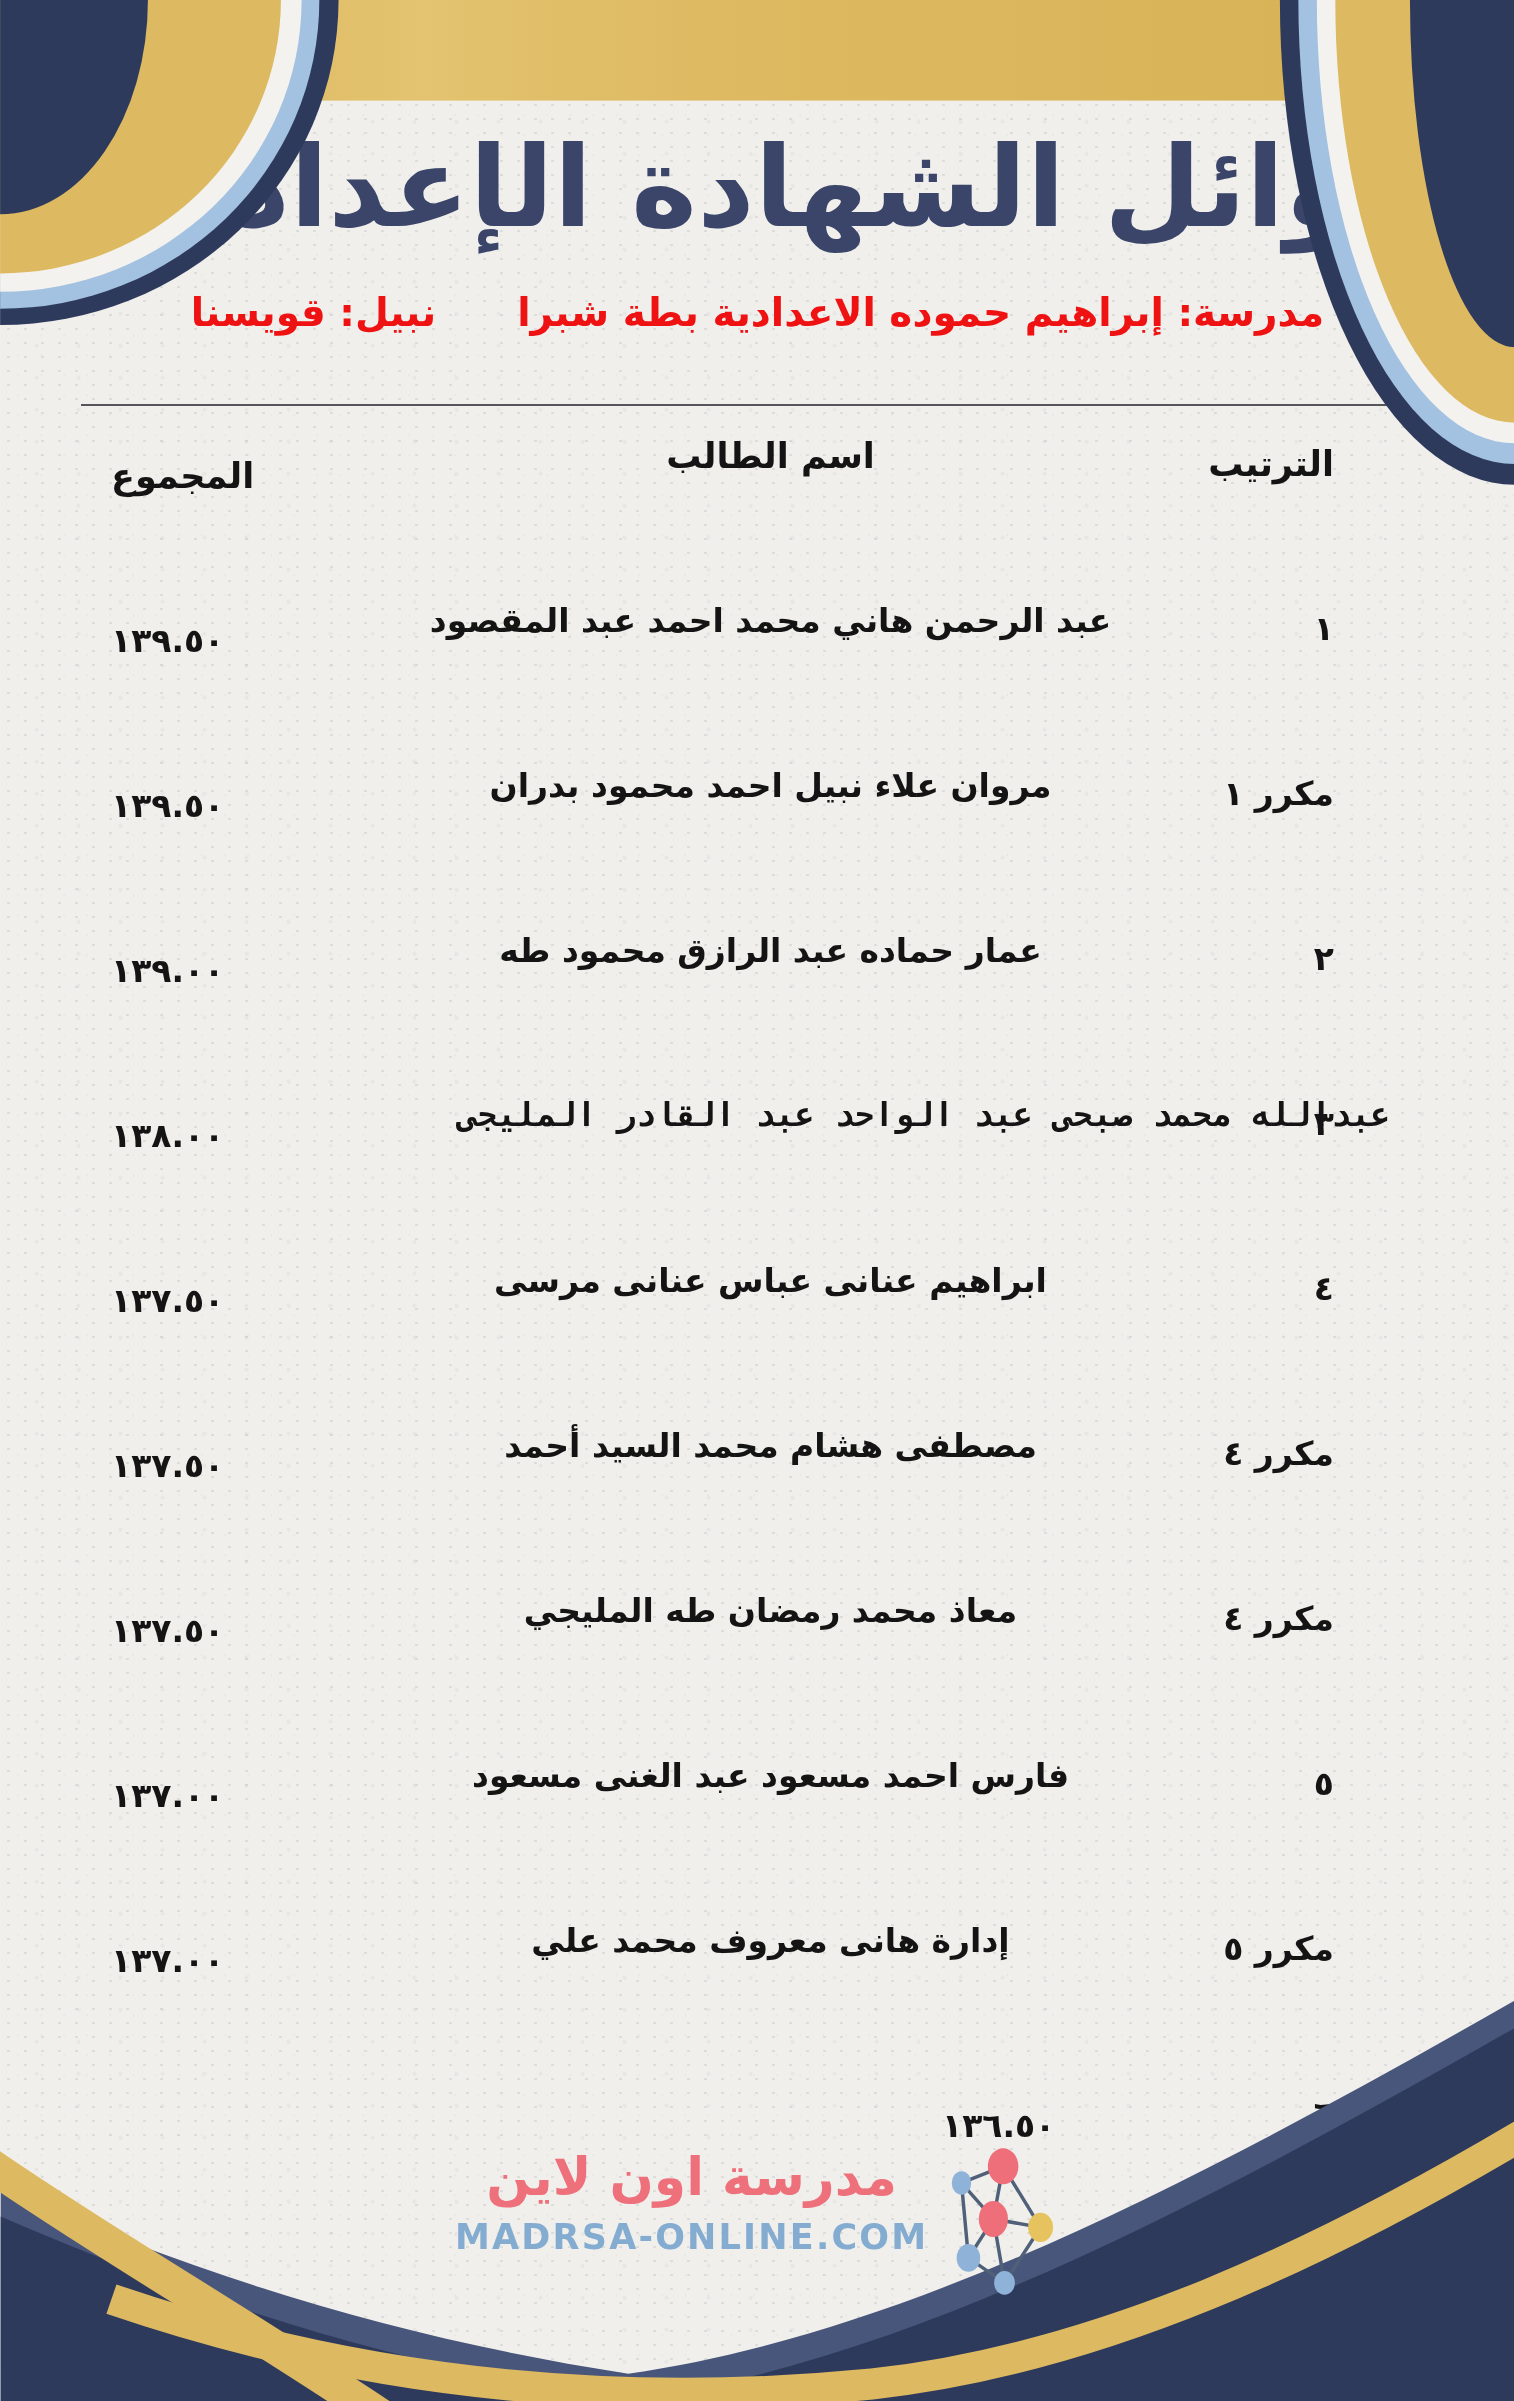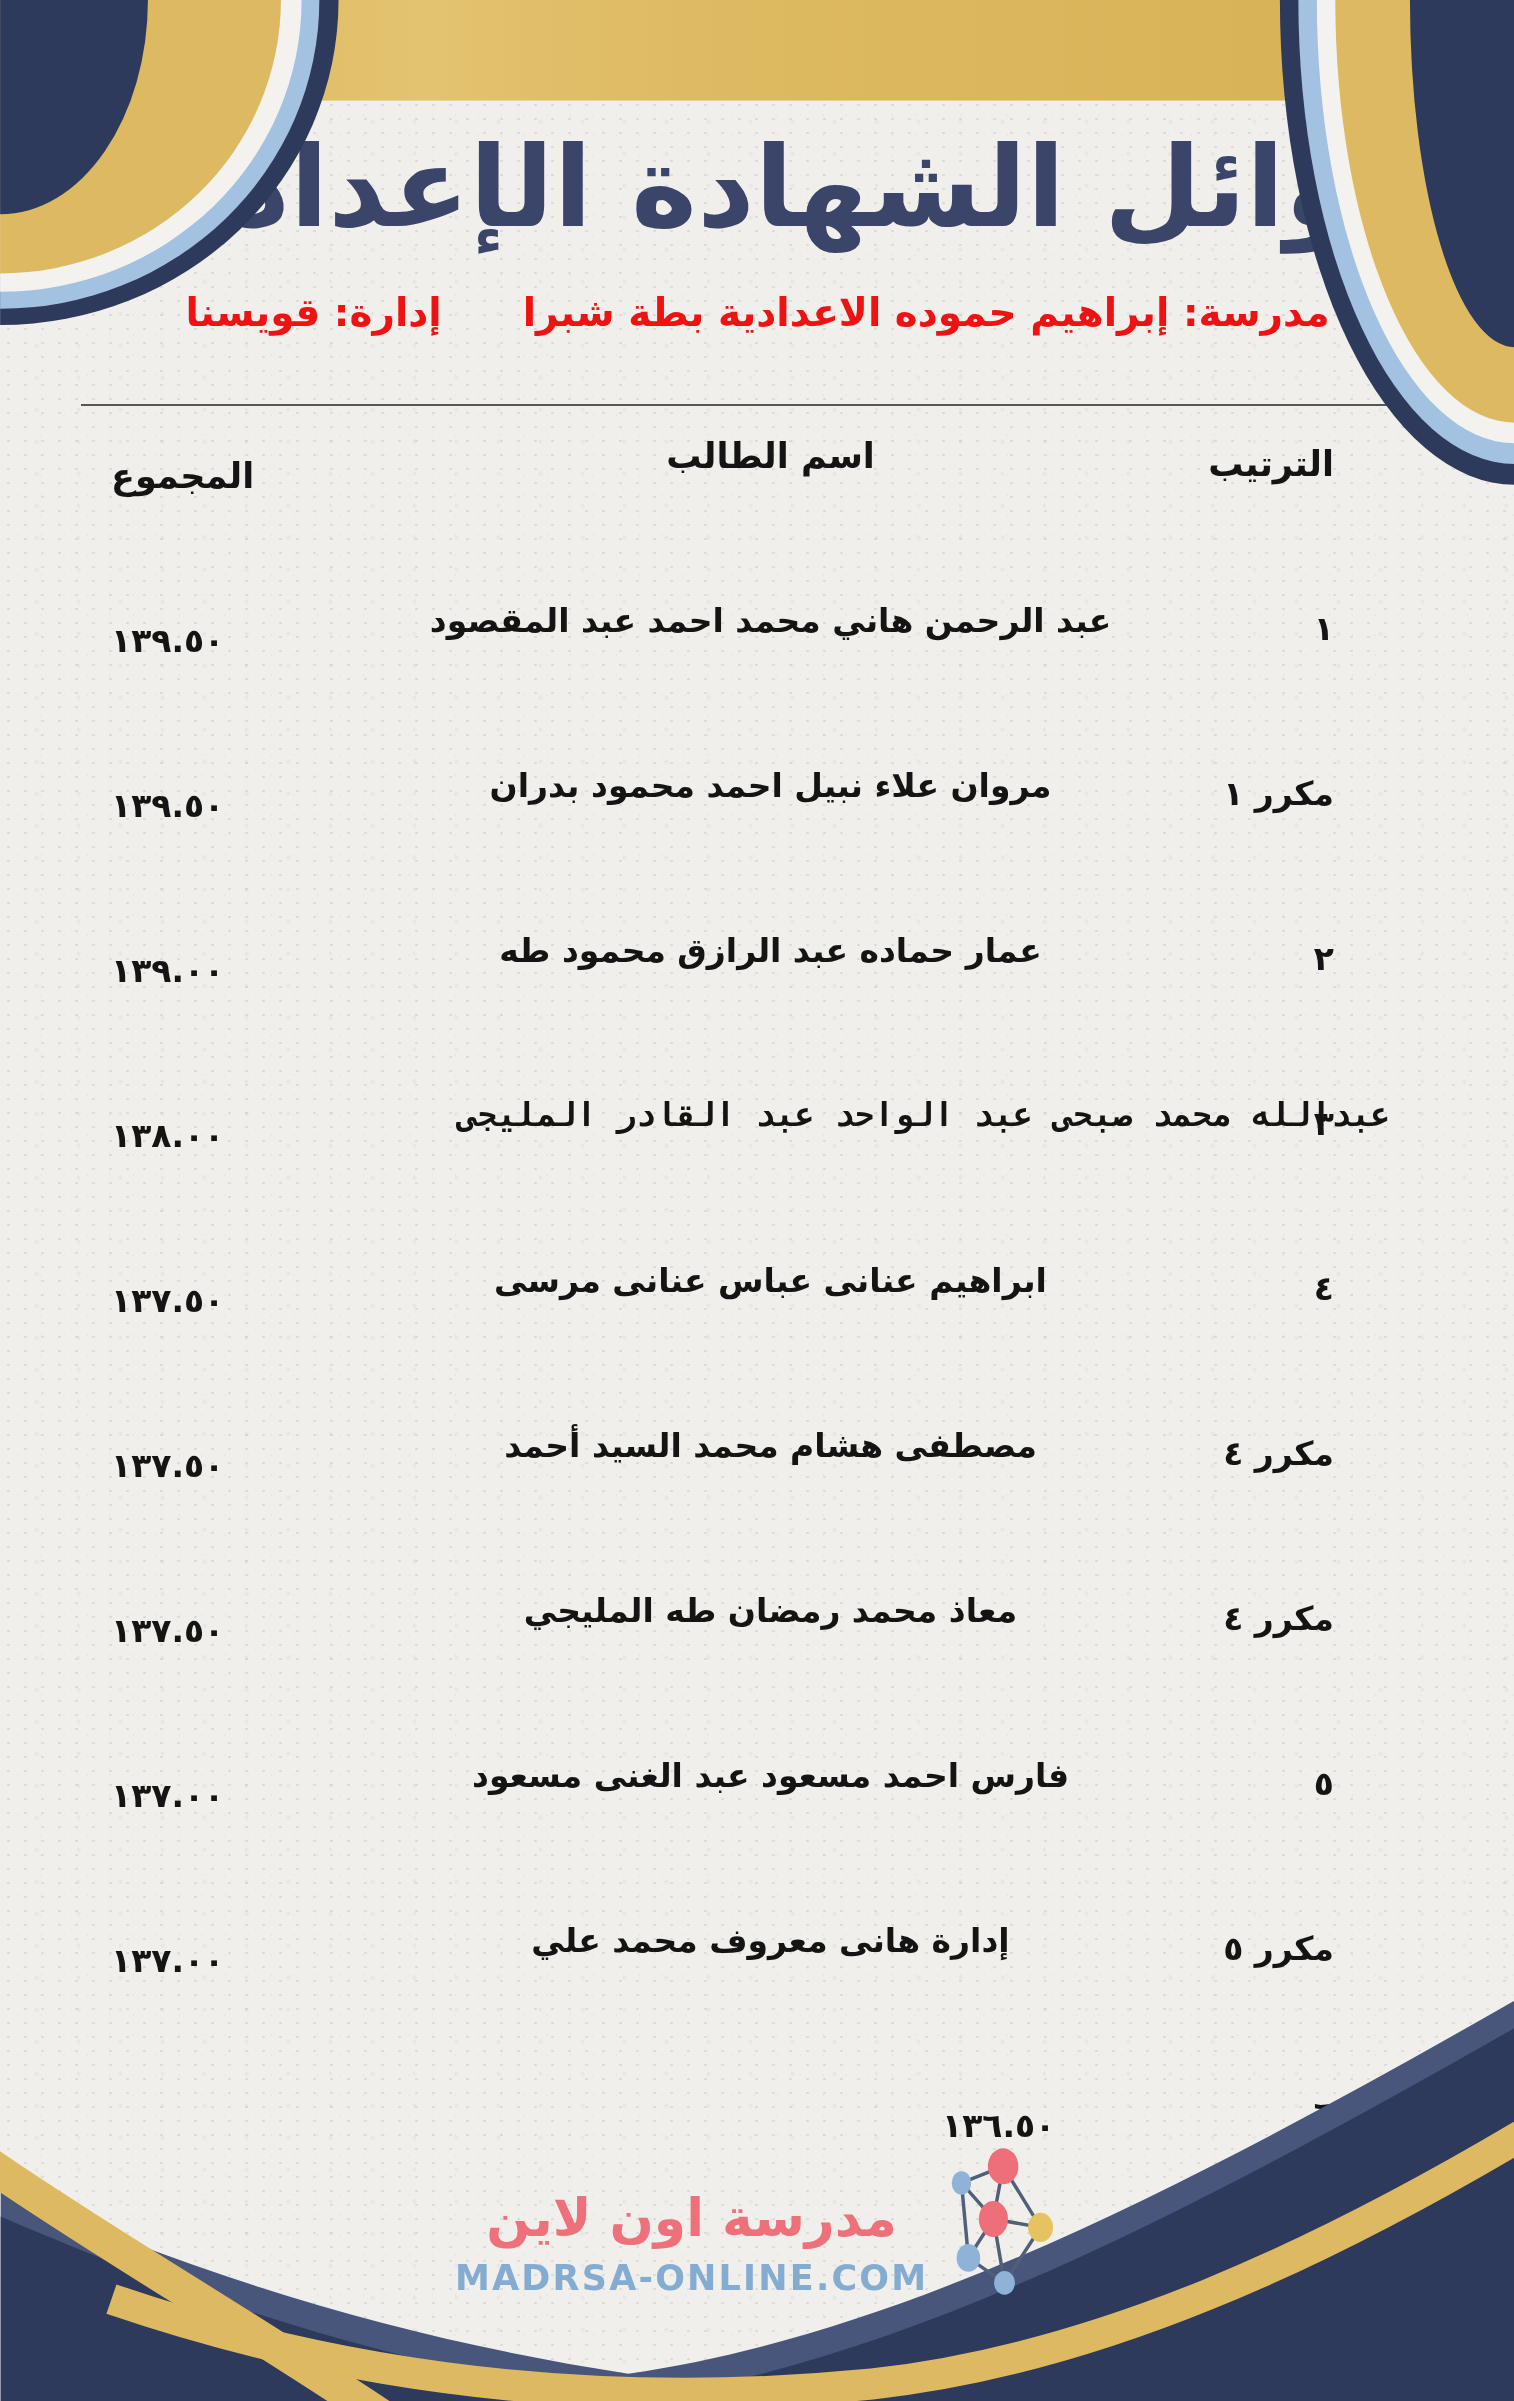--- a/index.html
+++ b/index.html
@@ -46,21 +46,21 @@
   .trow{height:165px;font-size:33px;font-weight:bold;}
   .c-rank{width:148px;text-align:right;white-space:nowrap;margin-top:16px;}
   .c-name{flex:1;text-align:center;white-space:nowrap;}
   .c-total{width:244px;text-align:left;white-space:nowrap;margin-top:40px;}
   .trow.overlap .c-name{transform:translateX(166px);font-family:Liberation Mono, monospace;}
   .trow.overlap .c-rank{position:relative;z-index:0;}
 
   
   .logo{
     position:absolute;top:2147px;left:0;right:0;z-index:5;
-    display:flex;justify-content:center;align-items:flex-end;gap:20.7px;
+    display:flex;justify-content:center;align-items:flex-start;gap:20.7px;
     direction:ltr;
   }
   .logo-texts{display:flex;flex-direction:column;align-items:center;gap:10.3px;}
   .logo-ar{font-size:52px;font-weight:bold;color:#ee707b;direction:rtl;}
   .logo-url{font-size:35px;font-weight:bold;color:#84acd1;letter-spacing:2.2px;}
 
   .decor{pointer-events:none;}
   .top-decor{z-index:2;}
   .bottom-decor{position:absolute;bottom:0;left:0;z-index:1;}
 </style>
@@ -95,21 +95,21 @@
       <path d="M 268 0 A 268 600 0 0 1 0 600 L 0 0 Z" fill="#f3f2ef"></path>
       <path d="M 243 0 A 243 572 0 0 1 0 572 L 0 0 Z" fill="#ddb961"></path>
       <path d="M 142 0 A 142 470 0 0 1 0 470 L 0 0 Z" fill="#2e3a5c"></path>
     </g>
   </svg>
 </div>
 
 <div class="title">اوائل الشهادة الإعدادية</div>
 <div class="subtitle">
   <span>مدرسة: إبراهيم حموده الاعدادية بطة شبرا</span>
-  <span>إدارة: قويسنا</span>
+  <span>نبيل: قويسنا</span>
 </div>
 <div class="rule"></div>
 
 <div class="thead">
   <div class="c-rank">الترتيب</div>
   <div class="c-name">اسم الطالب</div>
   <div class="c-total">المجموع</div>
 </div>
 
 <div class="rows">

